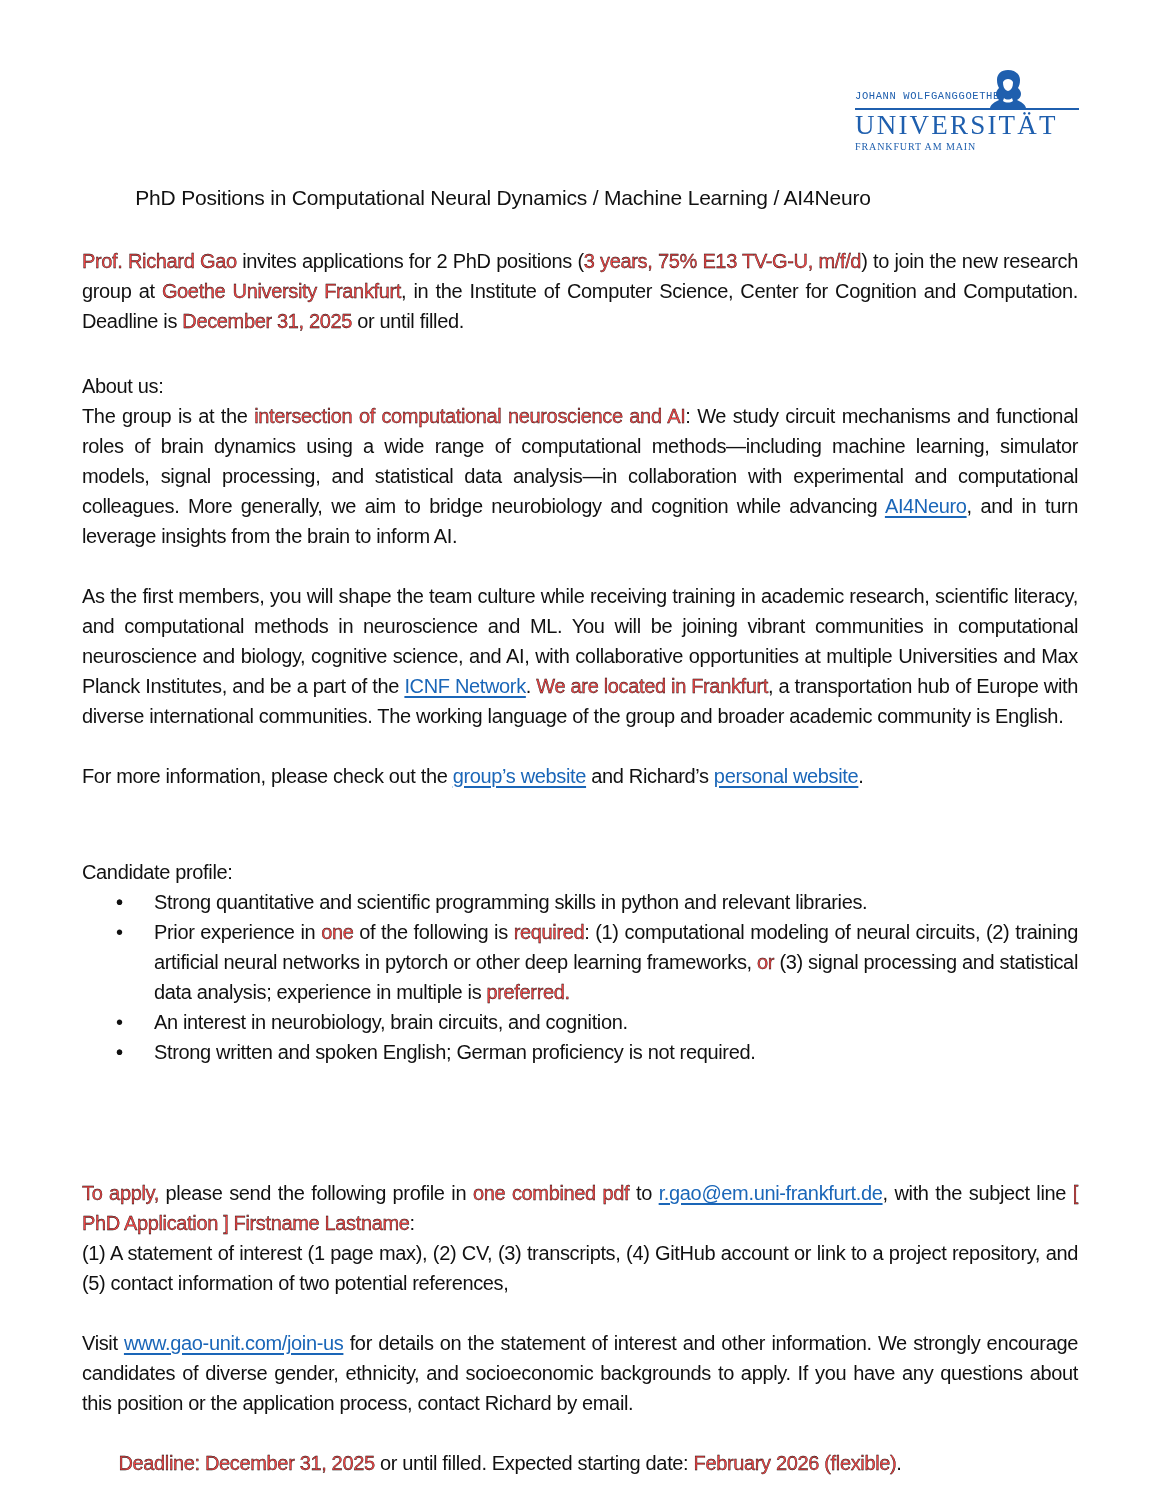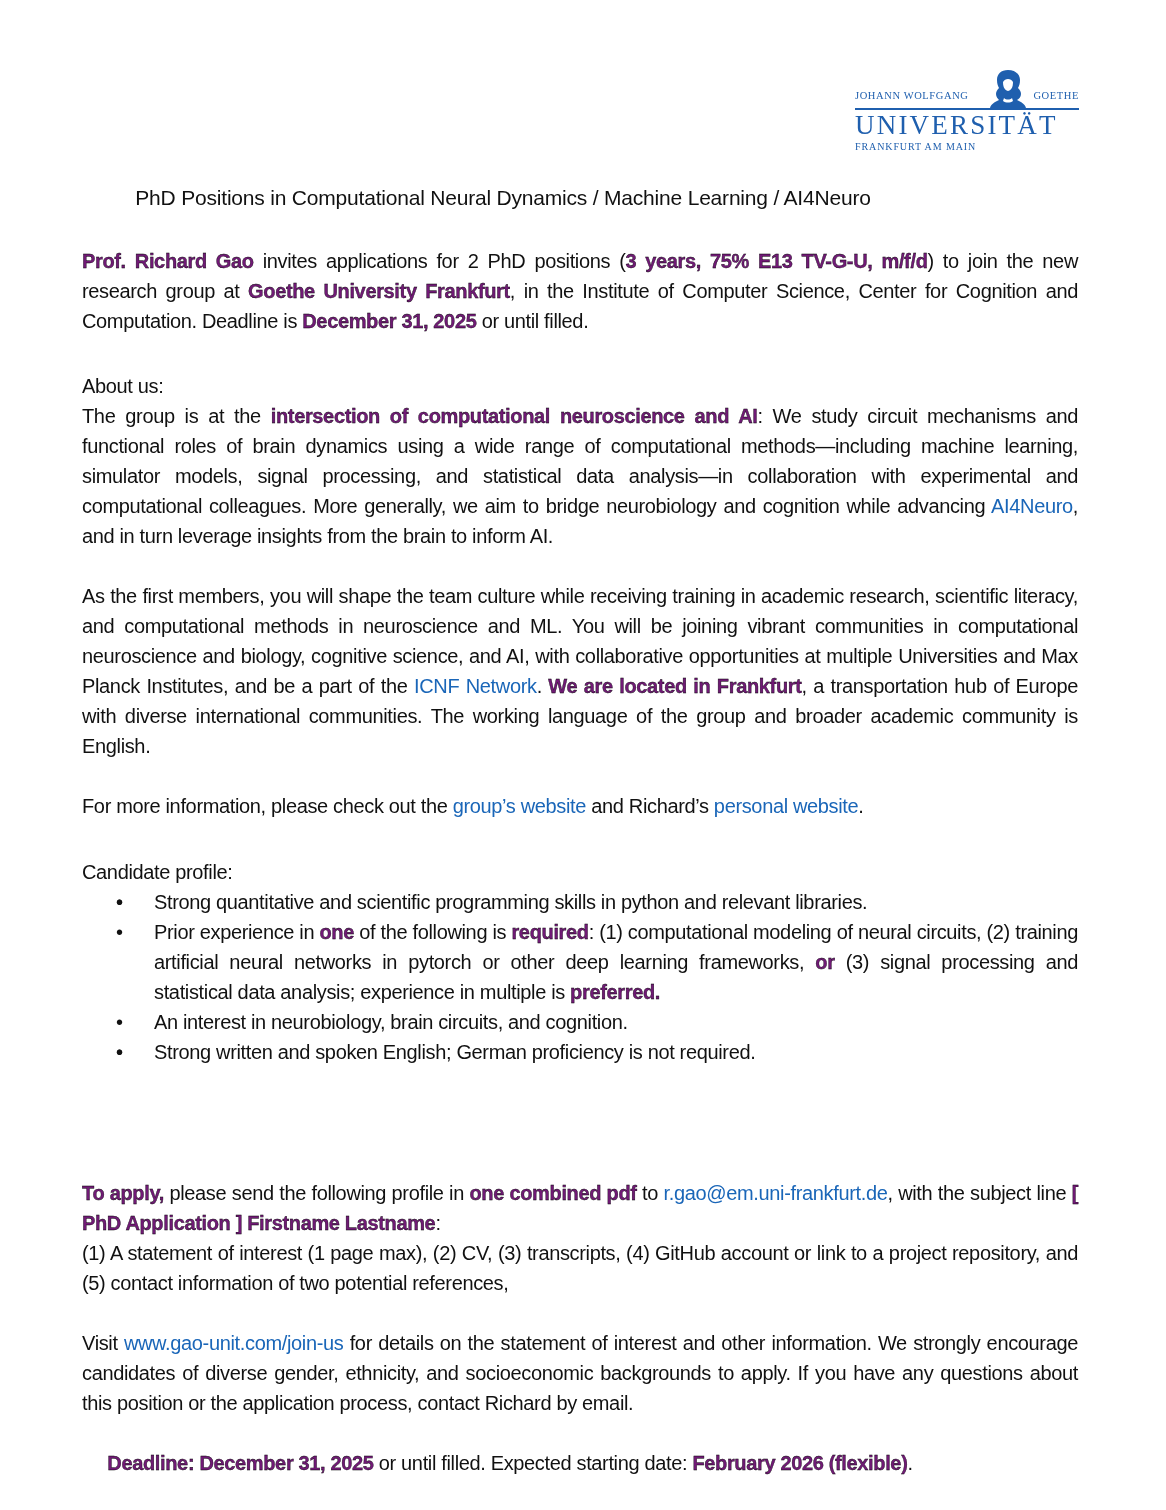--- a/index.html
+++ b/index.html
@@ -1,35 +1,35 @@
 <!DOCTYPE html>
 <html><head>
 <meta charset="utf-8">
 <style>
   html, body { margin: 0; padding: 0; background: #ffffff; }
   body { width: 1166px; height: 1510px; position: relative; overflow: hidden;
          font-family: "Liberation Sans", "DejaVu Sans", sans-serif; color: #111; }
   .page { position: absolute; left: 0; top: 0; width: 1166px; height: 1510px; }
   .logo { position: absolute; left: 855px; top: 68px; width: 226px; height: 96px; color: #1f5fae; }
-  .logo .row1 { position: absolute; top: 22px; left: 0; width: 224px; font-family: Liberation Serif, serif;
-                font-size: 10.5px; letter-spacing: 0.6px; display: flex; justify-content: space-between; }
+  .logo .row1 { position: absolute; top: 22px; left: 0; width: 224px; font-family: Liberation Mono, monospace;
+                font-size: 10.5px; letter-spacing: 0.6px; display: flex; justify-content: flex-start; }
   .logo .rule { position: absolute; top: 40px; left: 0; width: 224px; height: 1.5px; background: #1f5fae; }
   .logo .row2 { position: absolute; top: 42px; left: 0; width: 224px; font-family: "Liberation Serif", serif;
                 font-size: 27px; letter-spacing: 2.2px; line-height: 30px; text-align: justify; }
   .logo .row3 { position: absolute; top: 73px; left: 0; width: 224px; font-family: "Liberation Serif", serif;
                 font-size: 10px; letter-spacing: 0.9px; }
   .logo .bust { position: absolute; left: 131px; top: 0px; width: 44px; height: 40px; }
 
   .title { position: absolute; top: 186px; left: 0; width: 1006px; text-align: center;
            font-size: 21px; letter-spacing: -0.2px; }
   .text { position: absolute; left: 82px; width: 996px; font-size: 20px; line-height: 30px;
           letter-spacing: -0.35px; text-align: justify; }
   .text p { margin: 0; }
-  .b { font-weight: bold; color: #701a75; -webkit-text-stroke: 0.35px #000; }
-  a, .link { color: #1a66b8; text-underline-offset: 3px; }
+  .b { font-weight: normal; color: #ef4444; -webkit-text-stroke: 0.35px #000; }
+  a, .link { color: #1a66b8; text-decoration: underline; text-underline-offset: 3px; }
   ul.bullets { margin: 0; padding: 0; list-style: none; }
   ul.bullets li { position: relative; padding-left: 72px; text-align: justify; }
   ul.bullets li .dot { position: absolute; left: 34px; top: 0; }
   .centered { text-align: center; }
 </style>
 </head>
 <body>
 
 <div class="page">
 

